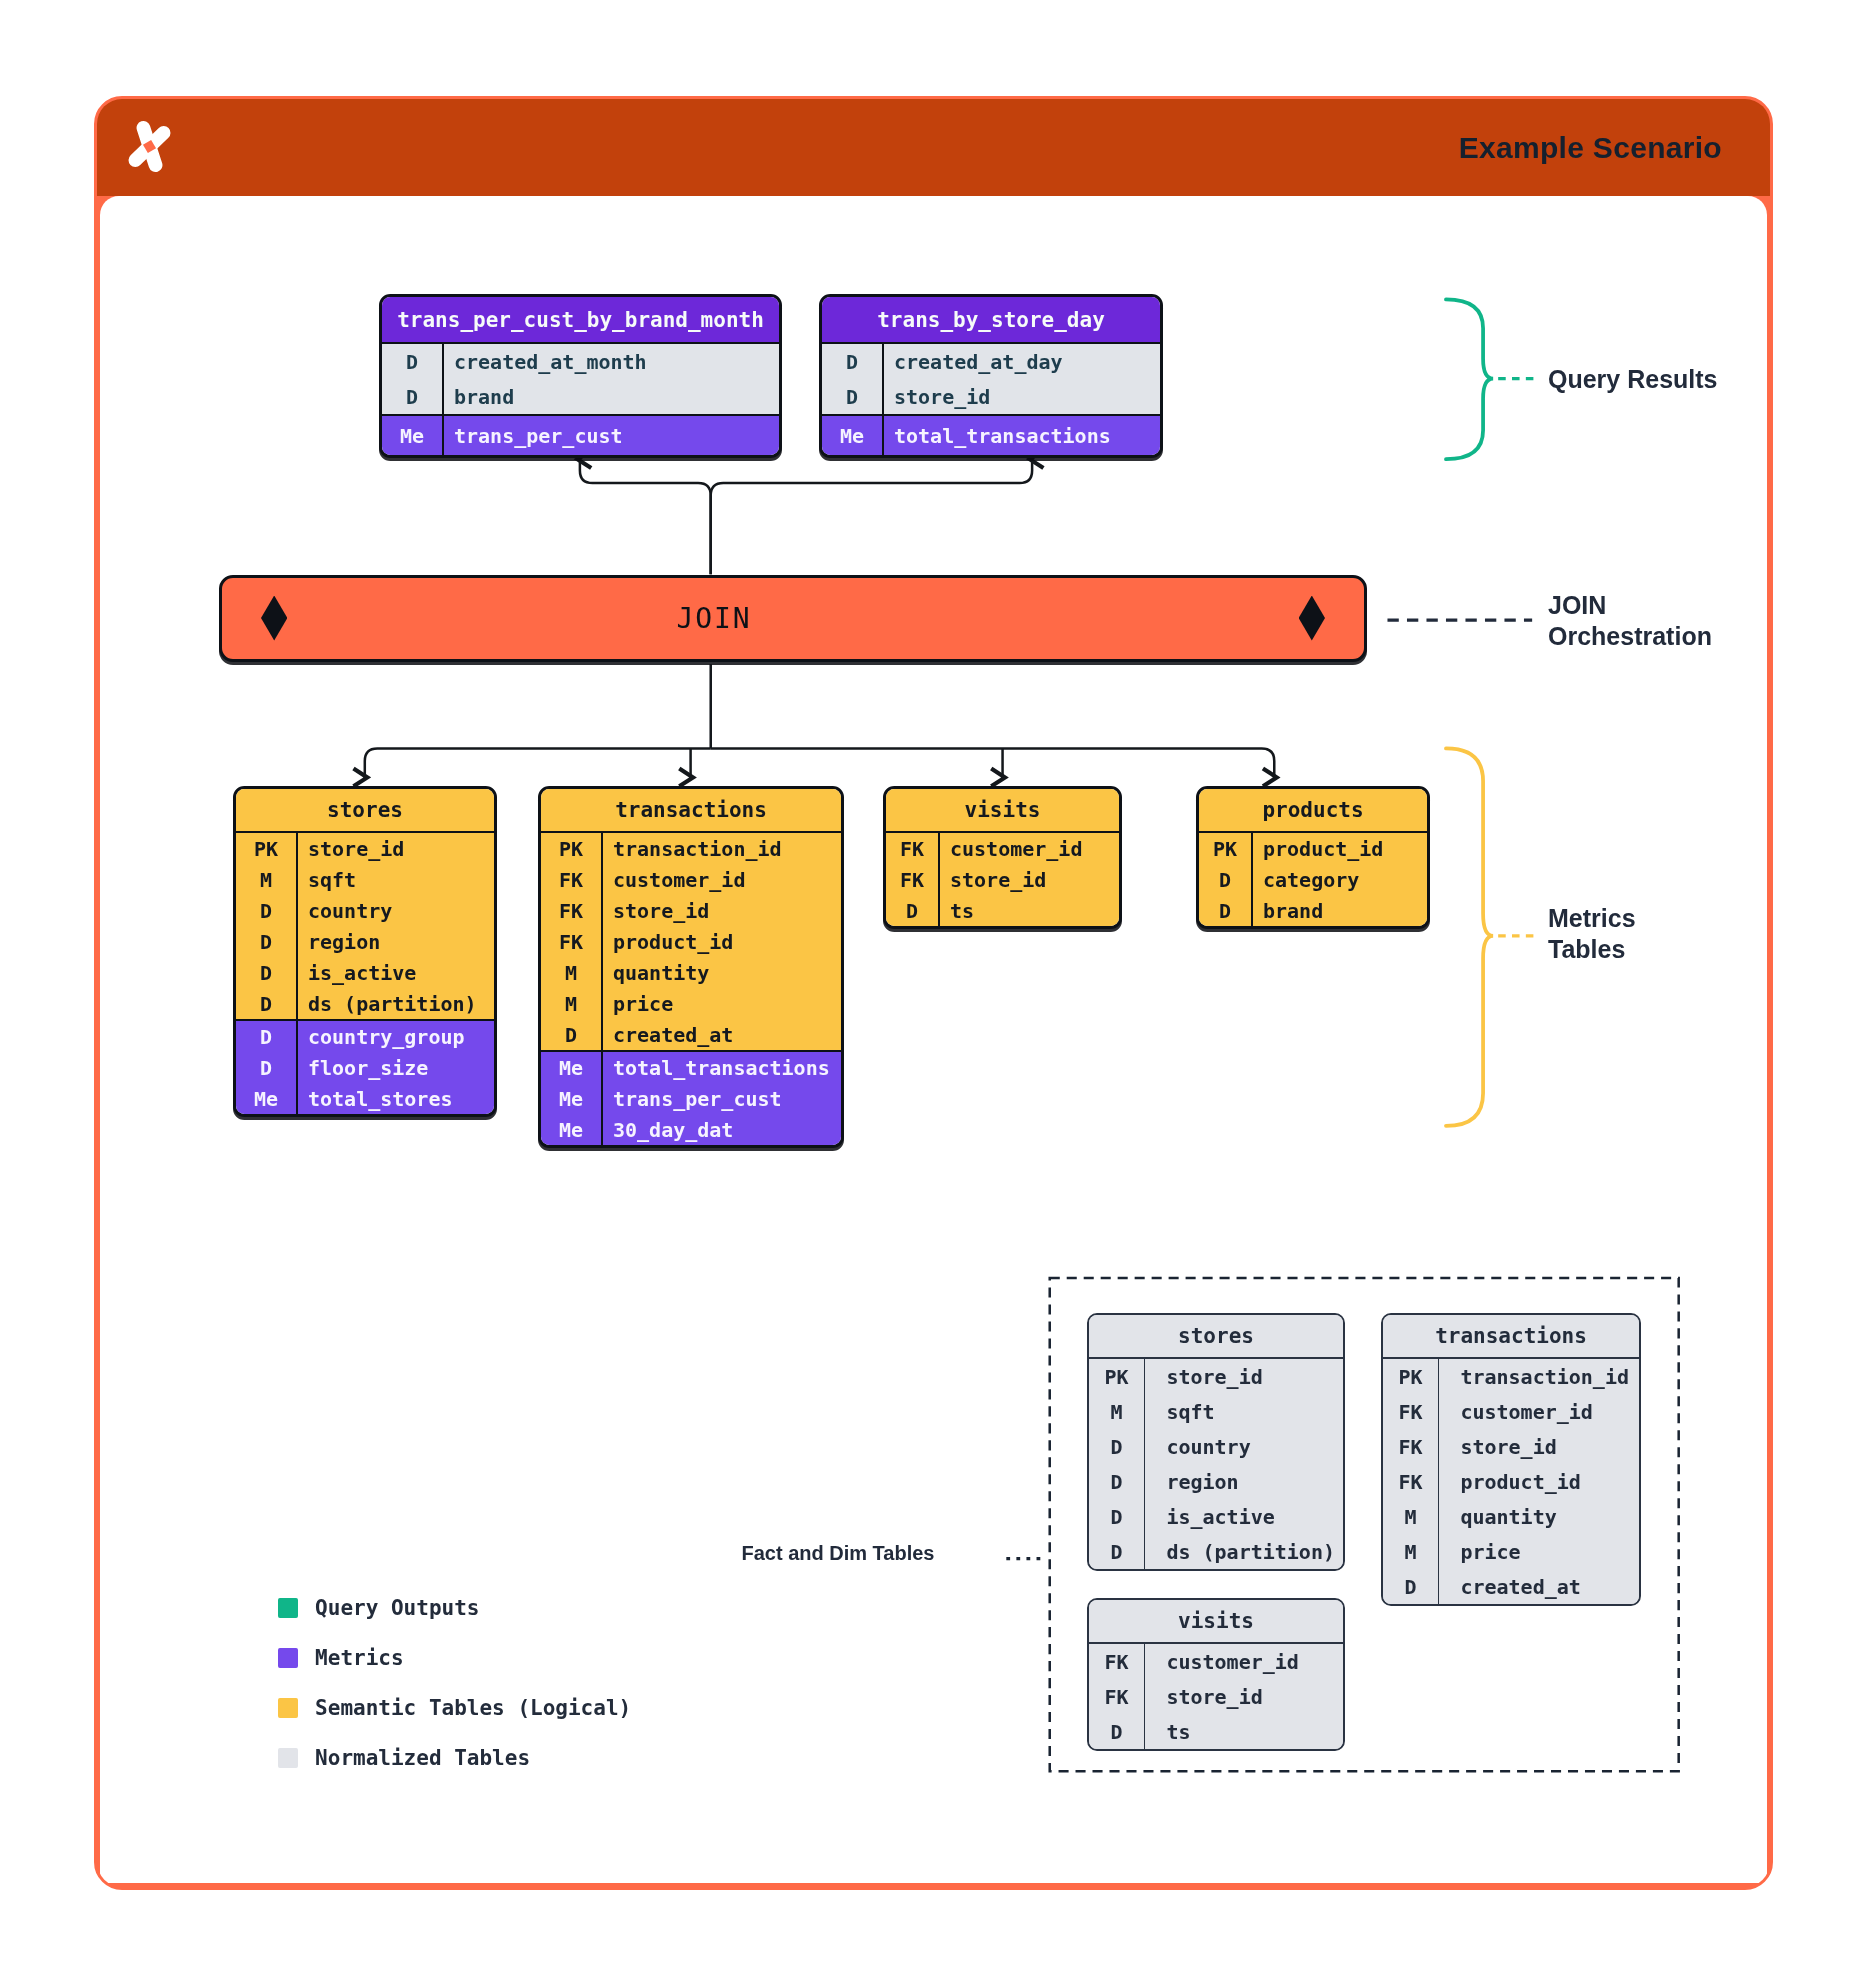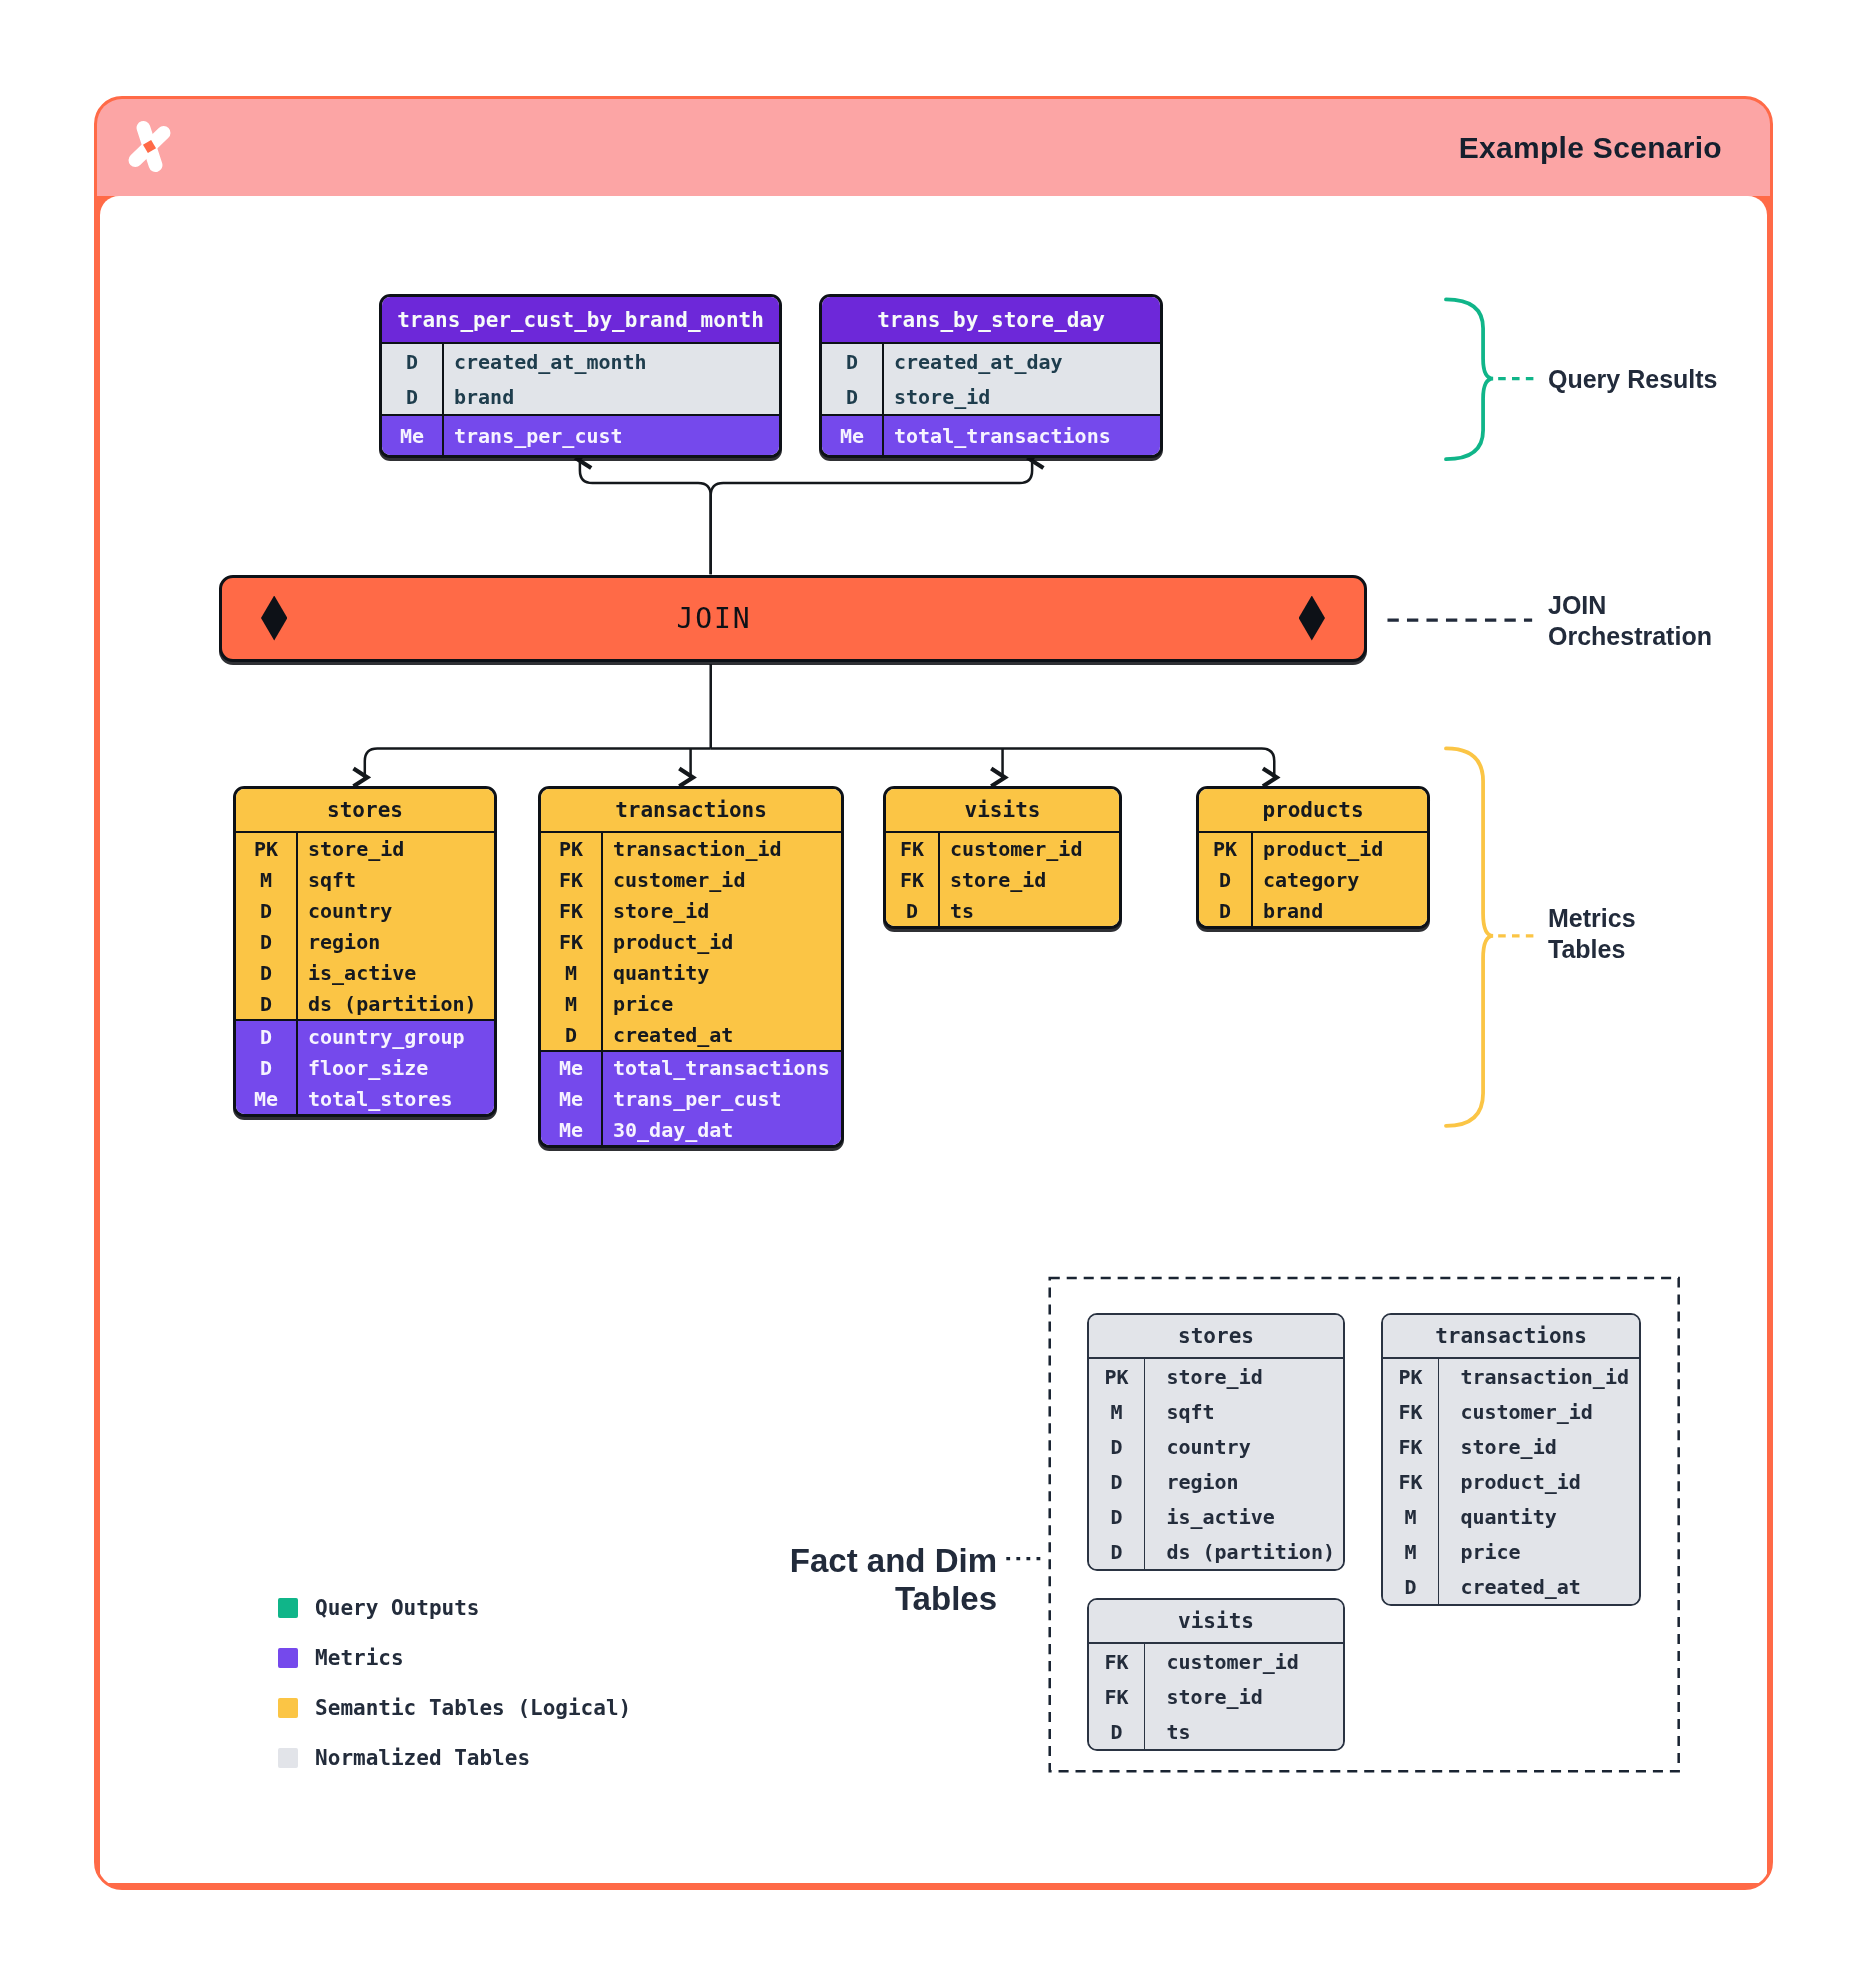--- a/index.html
+++ b/index.html
@@ -1,21 +1,21 @@
 <!DOCTYPE html>
 <html style="font-size:10px"><head>
 <meta charset="utf-8">
 <style>
   html,body{margin:0;padding:0;background:#ffffff;}
   .canvas{position:relative;width:1868px;height:1985px;background:#ffffff;overflow:hidden;
           font-family:"Liberation Sans",sans-serif;}
   
   .card{position:absolute;left:94px;top:96px;width:1679px;height:1794px;
         border:3.1px solid #FF6A47;border-radius:28px;background:#FF6A47;box-sizing:border-box;overflow:hidden;}
-  .card-band{position:absolute;left:0;top:0;width:100%;height:97px;background:#fca5a5;}
+  .card-band{position:absolute;left:0;top:0;width:100%;height:97px;background:#c2410c;}
   .card-body{position:absolute;left:3.1px;top:97px;width:1667px;height:1687px;background:#ffffff;
              border-radius:19px 19px 0 0;}
   .band-title{position:absolute;right:48px;top:0;height:97px;display:flex;align-items:center;
               font-size:30px;font-weight:bold;color:#15202E;letter-spacing:0.3px;}
   .logo{position:absolute;left:26.4px;top:21.4px;width:53px;height:53px;}
   
   .tbl{position:absolute;border:3.1px solid #0D1117;border-radius:11.3px;overflow:hidden;background:#fff;
        box-shadow:0 3.1px 0 rgba(10,12,16,.85);font-family:"DejaVu Sans Mono",monospace;font-weight:bold;box-sizing:border-box;}
   .tbl-head{display:flex;align-items:center;justify-content:center;border-bottom:2.5px solid #0D1117;}
   .trow{display:flex;align-items:stretch;}
@@ -41,22 +41,22 @@
               transform:translateX(-50%);font-family:"DejaVu Sans Mono",monospace;font-size:28px;
               font-weight:500;letter-spacing:1.9px;color:#0D1117;}
   .diamond{position:absolute;top:17.6px;width:26.4px;height:45px;background:#0D1117;
            clip-path:polygon(50% 0,100% 50%,50% 100%,0 50%);}
   .diamond.left{left:39px;}
   .diamond.right{right:39px;}
   
   .overlay{position:absolute;left:0;top:0;width:1868px;height:1985px;pointer-events:none;}
   
   .side-label{position:absolute;font-weight:bold;color:#222B3B;font-size:25px;line-height:31px;}
-  .fact-label{position:absolute;left:679px;top:1542px;width:318px;text-align:right;
-              font-weight:bold;color:#222B3B;font-size:33px;}
+  .fact-label{position:absolute;left:679px;top:1542px;width:318px;text-align:center;
+              font-weight:bold;color:#222B3B;font-size:20px;}
   
   .legend{position:absolute;left:242px;top:1596px;}
   .legend-item{display:flex;align-items:center;margin-bottom:26px;padding-left:36px;}
   .legend-swatch{width:19.5px;height:19.5px;border-radius:1.9px;margin-right:17.6px;flex-shrink:0;}
   .legend-text{font-family:"DejaVu Sans Mono",monospace;font-weight:bold;font-size:21px;color:#232C3B;}
 </style>
 </head>
 <body>
 
 <div class="canvas">

